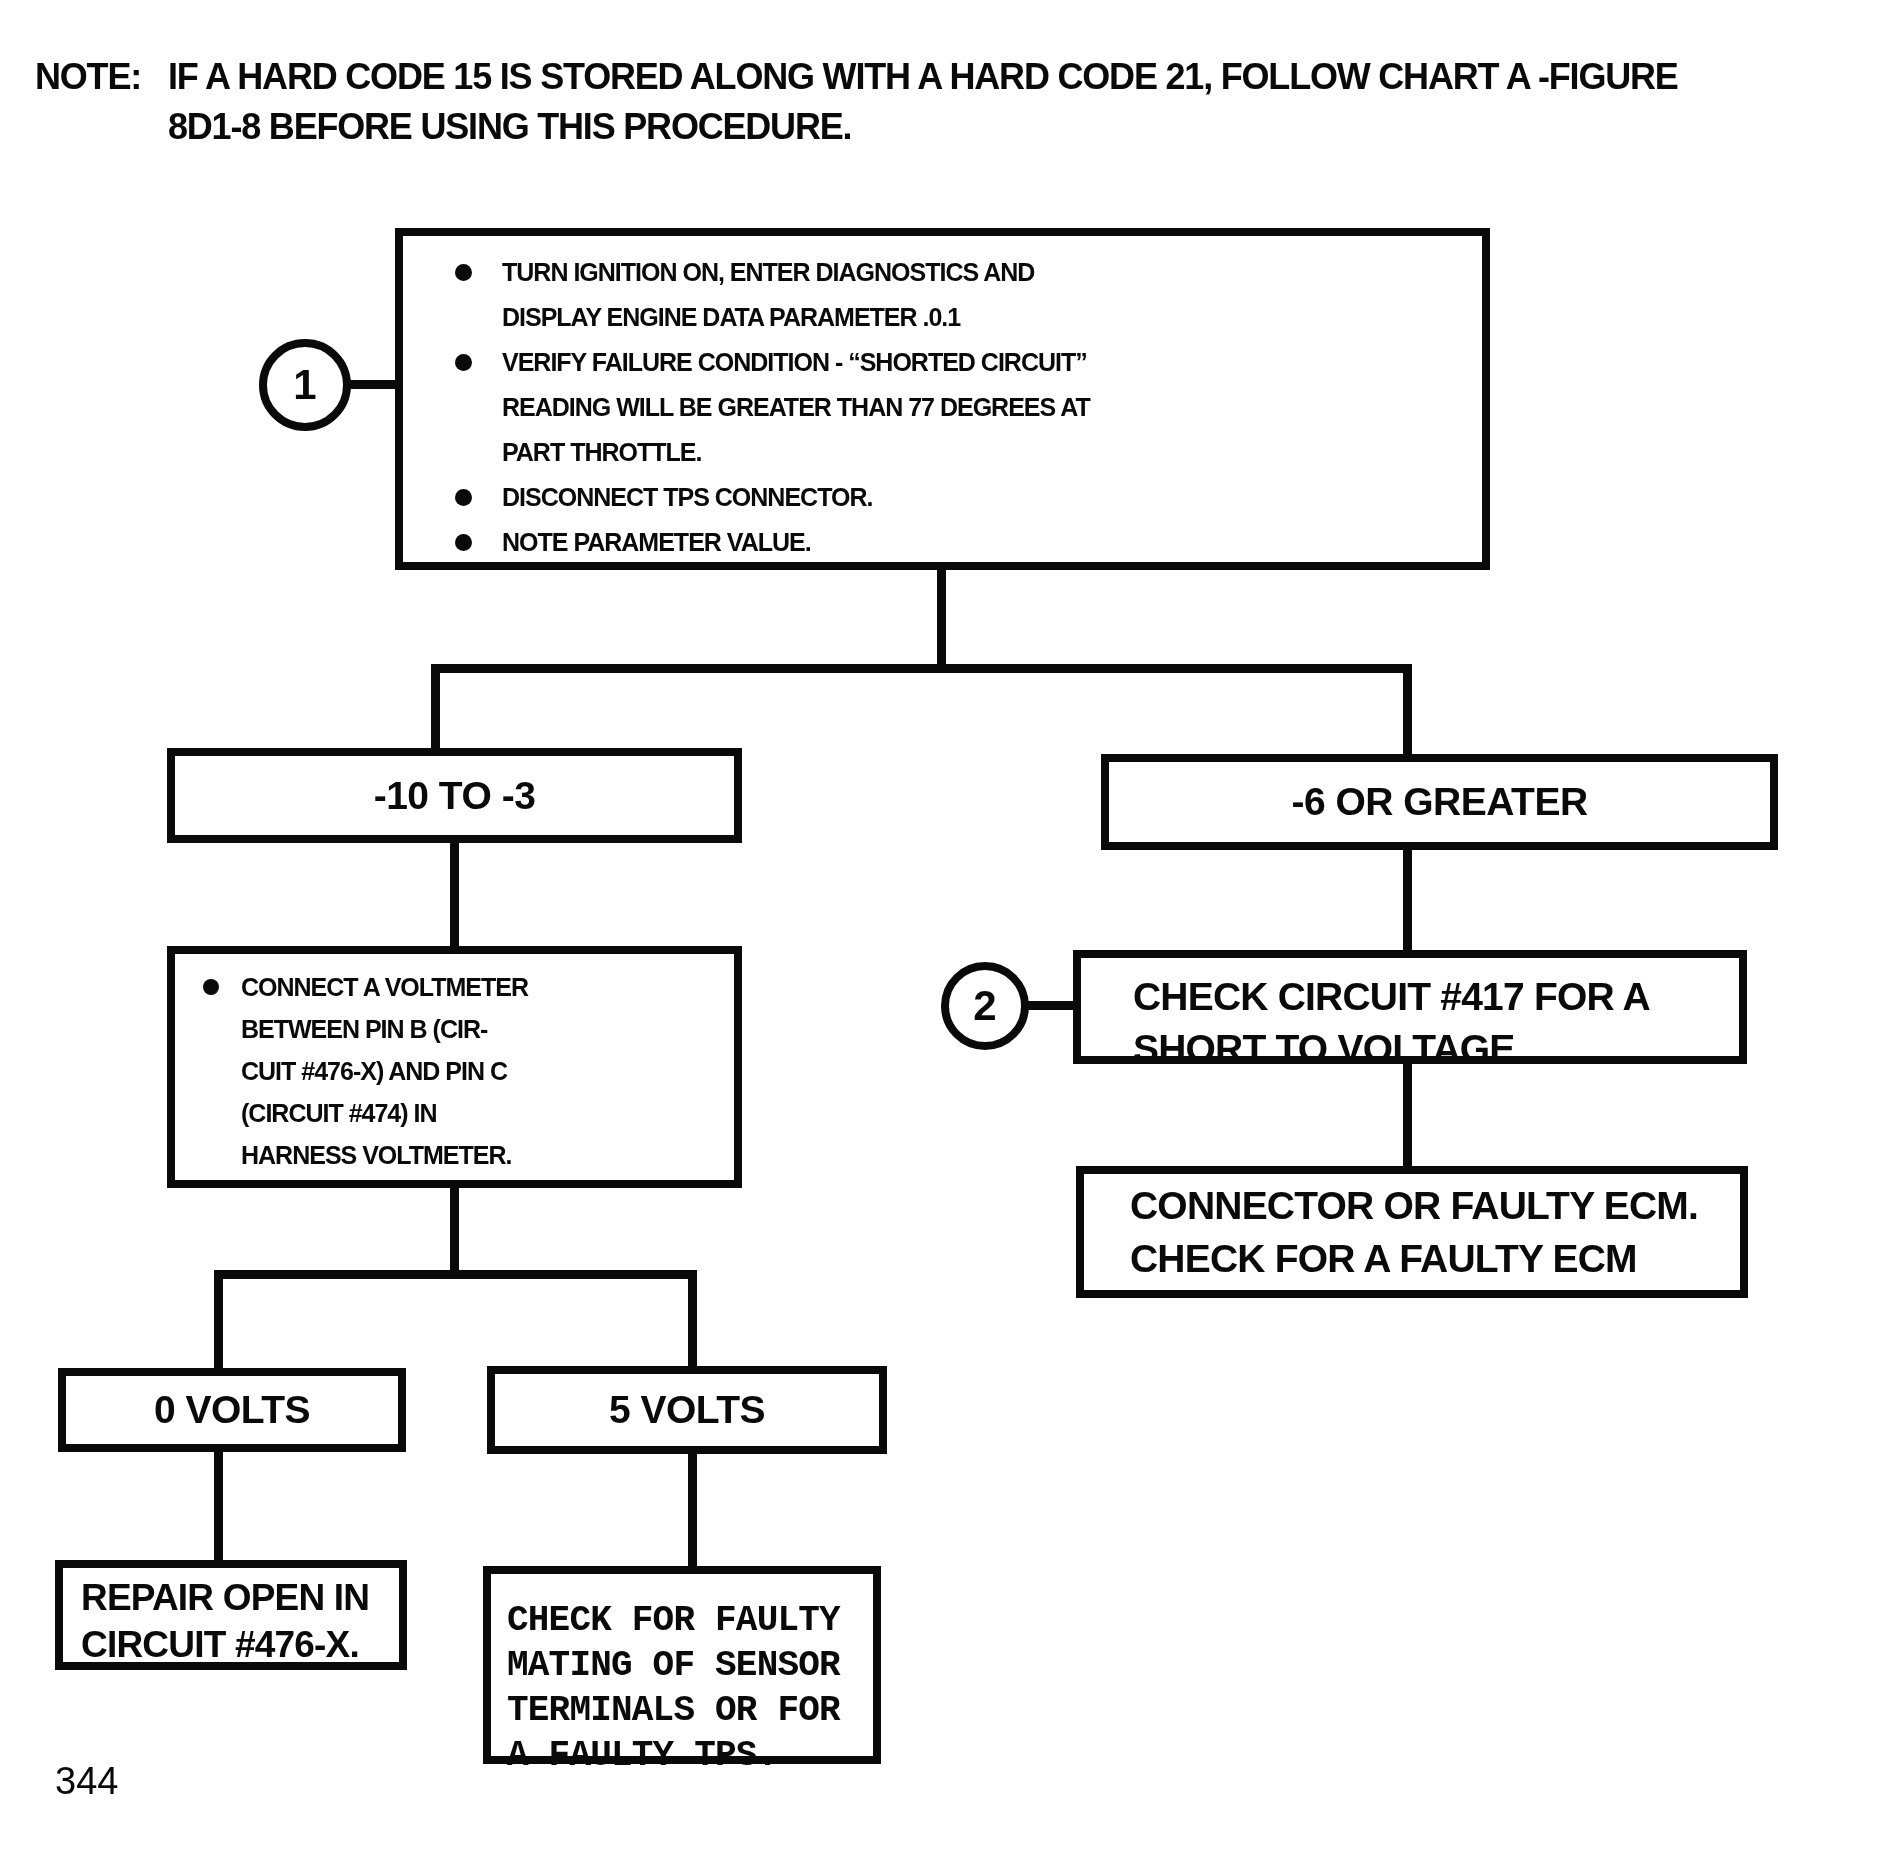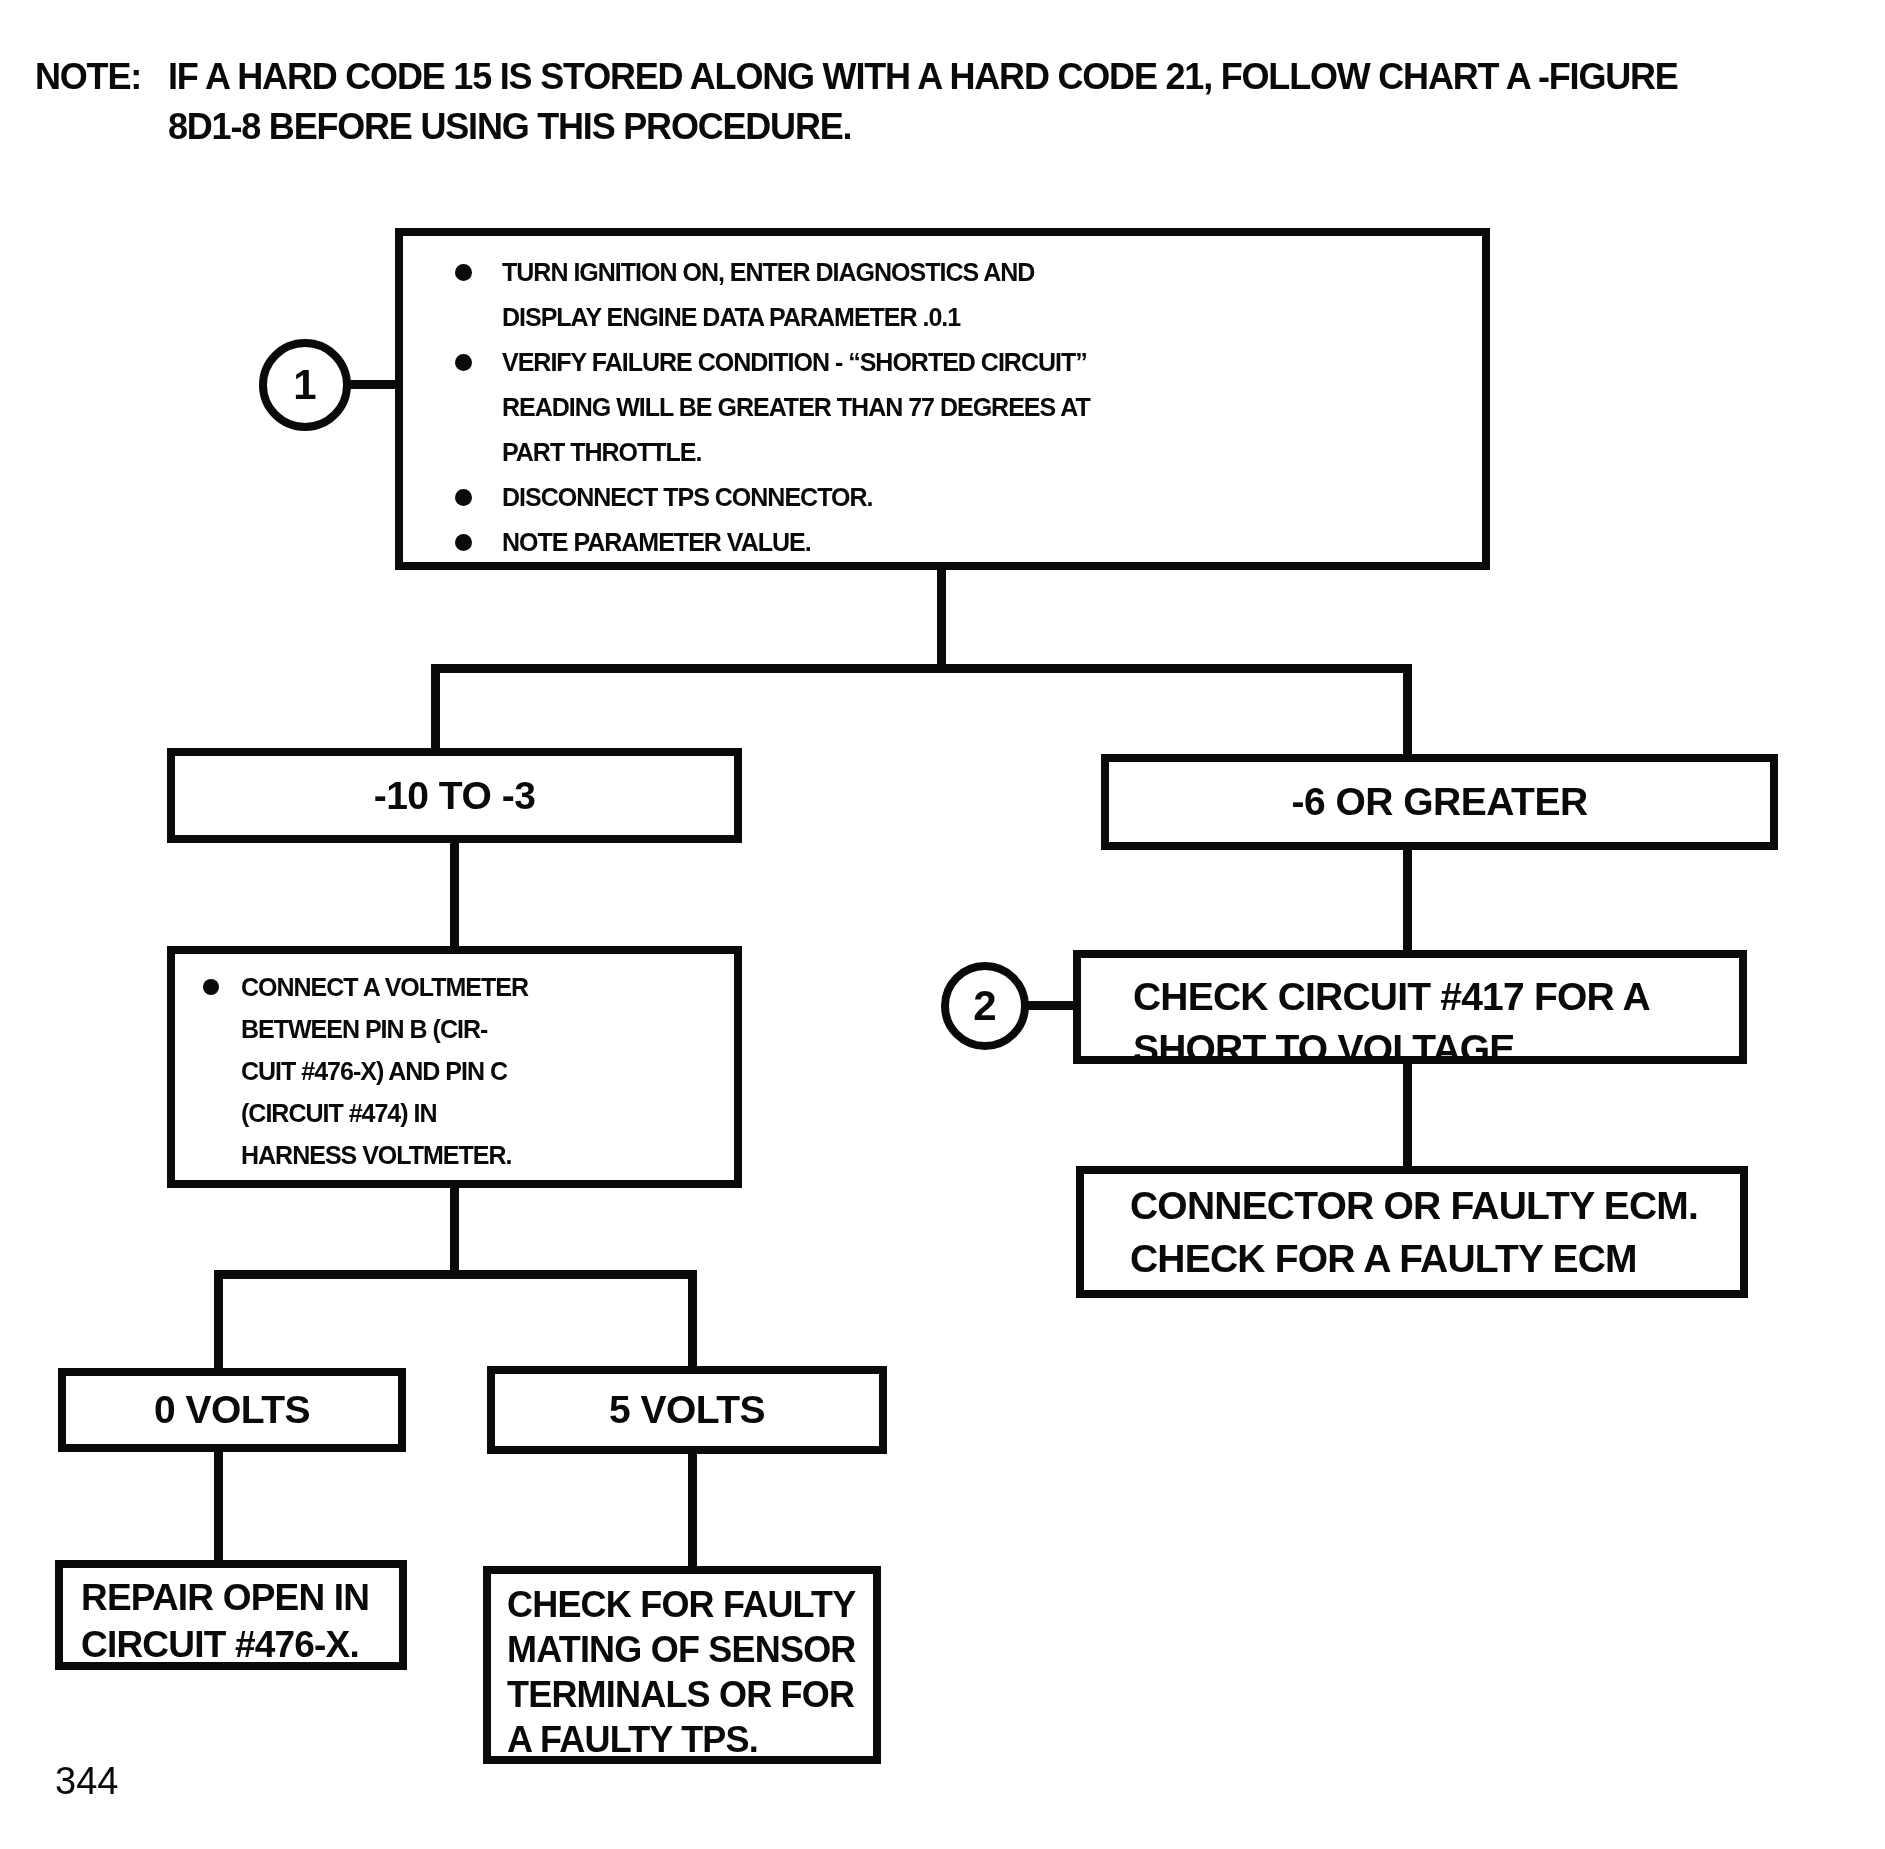--- a/index.html
+++ b/index.html
@@ -52,21 +52,21 @@
   .box-range-low{left:167px; top:748px; width:575px; height:95px;}
   .box-range-high{left:1073px; top:754px; width:677px; height:96px;margin-left:28px;}
   .box-voltmeter{left:167px; top:946px; width:575px; height:242px;}
   .box-voltmeter .bullet-list{padding:12px 10px 0 28px; line-height:42px;}
   .box-voltmeter .dot{margin:13px 22px 0 0; width:16px; height:16px;}
   .box-0v{left:58px; top:1368px; width:348px; height:84px;}
   .box-5v{left:487px; top:1366px; width:400px; height:88px;}
   .box-repair{left:55px; top:1560px; width:352px; height:110px;}
   .box-repair .text-lines{padding:6px 0 0 18px; line-height:47px;}
   .box-mating{left:483px; top:1566px; width:398px; height:198px;}
-  .box-mating .text-lines{padding:8px 0 0 16px; line-height:45px; font-size:36px;}
+  .box-mating .text-lines{padding:24px 0 0 16px; line-height:45px; font-size:36px;font-family:Liberation Mono, monospace;}
   .box-417{left:1073px; top:950px; width:674px; height:114px;}
   .box-417 .text-lines{padding:16px 0 0 52px; line-height:52px; font-size:39px; display:flex; flex-direction:column; justify-content:center; height:100%;}
   .box-ecm{left:1076px; top:1166px; width:672px; height:132px;}
   .box-ecm .text-lines{padding:0 0 0 46px; line-height:53px; font-size:39px; display:flex; flex-direction:column; justify-content:center; height:100%;}
   
   .page-num{position:absolute; left:55px; top:1760px; font-size:38px; font-weight:400; letter-spacing:0;}
 </style>
 </head>
 <body>
 

